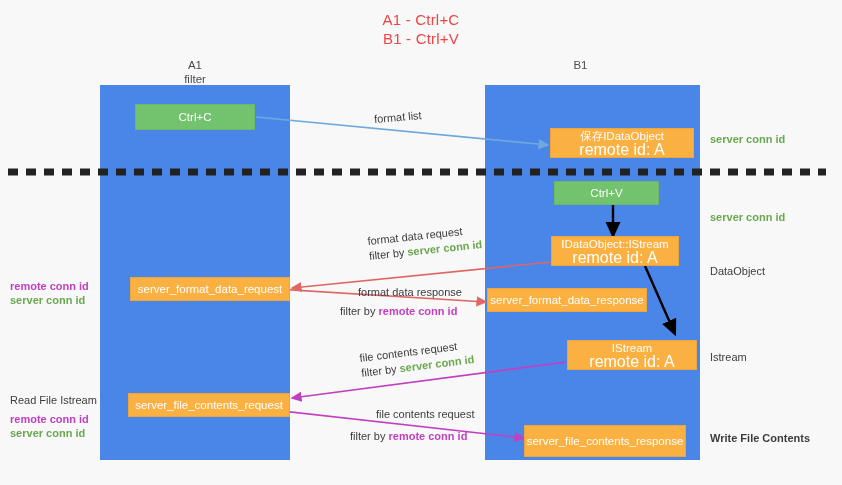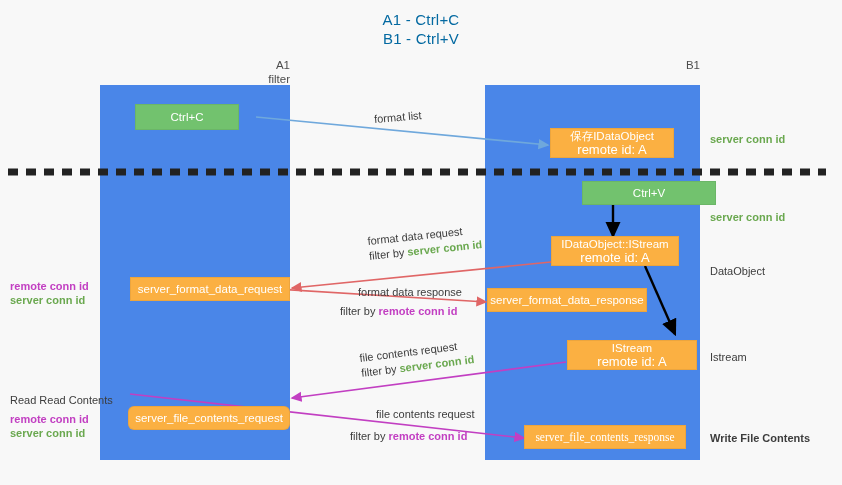--- a/index.html
+++ b/index.html
@@ -23,28 +23,28 @@
   }
   .abs { position: absolute; }
 
   
   .title {
     top: 10px;
     left: 0;
     width: 842px;
     text-align: center;
     font-size: 15px;
-    color: #0369a1;
+    color: #ef4444;
     line-height: 19px;
     letter-spacing: 0.2px;
   }
 
   
   .lane-head {
-    text-align: right;
+    text-align: center;
     font-size: 11.5px;
     color: #4d4d4d;
     line-height: 14px;
   }
 
   
   .lane {
     background: #4a86e8;
   }
 
@@ -57,21 +57,21 @@
     justify-content: center;
     color: #ffffff;
     font-size: 11.5px;
     line-height: 14px;
     text-align: center;
     padding: 2px 4px;
     border: 1px solid rgba(0,0,0,0.06);
   }
   .node.green { background: #6aa84f; background: #72c26e; }
   .node.orange { background: #fbad4b; background: #fbb042; }
-  .node .l2 { font-size: 13px; }
+  .node .l2 { font-size: 16px; }
 
   
   .edge-label {
     font-size: 11px;
     color: #3c3c3c;
     line-height: 15px;
     white-space: nowrap;
   }
   .kw-server { color: #6aa84f; font-weight: bold; }
   .kw-remote { color: #c23fc2; font-weight: bold; }
@@ -101,21 +101,21 @@
 
   <div class="abs title">
     <div>A1 - Ctrl+C</div>
     <div>B1 - Ctrl+V</div>
   </div>
 
   <div class="abs lane-head" style="left:100px; top:58px; width:190px;">
     <div>A1</div>
     <div>filter</div>
   </div>
-  <div class="abs lane-head" style="left:485px; top:58px; width:215px;">
+  <div class="abs lane-head" style="left:473px; top:58px; width:215px;">
     <div>B1</div>
   </div>
 
   <div class="abs lane" style="left:100px; top:85px; width:190px; height:375px;"></div>
   <div class="abs lane" style="left:485px; top:85px; width:215px; height:375px;"></div>
 
   <svg class="overlay" viewBox="0 0 842 485">
     <defs>
       <marker id="ar-blue" markerWidth="7" markerHeight="7" refX="6" refY="3.2" orient="auto">
         <path d="M0,0 L7,3.2 L0,6.4 z" fill="#6fa8dc"></path>
@@ -141,30 +141,30 @@
 
     <line x1="130" y1="280" x2="486" y2="302" stroke="#e06666" stroke-width="1.6" marker-end="url(#ar-red)"></line>
 
     <line x1="645" y1="266" x2="675" y2="334" stroke="#000000" stroke-width="2.4" marker-end="url(#ar-blk)"></line>
 
     <line x1="566" y1="362" x2="292" y2="398" stroke="#c23fc2" stroke-width="1.6" marker-end="url(#ar-mag)"></line>
 
     <line x1="130" y1="394" x2="524" y2="438" stroke="#c23fc2" stroke-width="1.6" marker-end="url(#ar-mag)"></line>
   </svg>
 
-  <div class="abs node green" style="left:135px; top:104px; width:104px; height:26px;">
+  <div class="abs node green" style="left:135px; top:104px; width:120px; height:26px;">
     <div>Ctrl+C</div>
   </div>
 
-  <div class="abs node orange" style="left:550px; top:128px; width:124px; height:30px;">
+  <div class="abs node orange" style="left:550px; top:128px; width:144px; height:30px;">
     <div>保存IDataObject</div>
     <div class="l2">remote id: A</div>
   </div>
 
-  <div class="abs node green" style="left:582px; top:181px; width:134px; height:24px;">
+  <div class="abs node green" style="left:554px; top:181px; width:105px; height:24px;">
     <div>Ctrl+V</div>
   </div>
 
   <div class="abs node orange" style="left:551px; top:236px; width:128px; height:30px;">
     <div>IDataObject::IStream</div>
     <div class="l2">remote id: A</div>
   </div>
 
   <div class="abs node orange" style="left:487px; top:288px; width:160px; height:24px;">
     <div>server_format_data_response</div>
@@ -172,25 +172,25 @@
 
   <div class="abs node orange" style="left:130px; top:277px; width:160px; height:24px;">
     <div>server_format_data_request</div>
   </div>
 
   <div class="abs node orange" style="left:567px; top:340px; width:130px; height:30px;">
     <div>IStream</div>
     <div class="l2">remote id: A</div>
   </div>
 
-  <div class="abs node orange" style="left:128px; top:406px; width:162px; height:24px;border-radius:6px;">
+  <div class="abs node orange" style="left:128px; top:393px; width:162px; height:24px;">
     <div>server_file_contents_request</div>
   </div>
 
-  <div class="abs node orange" style="left:524px; top:425px; width:162px; height:24px;font-family:Liberation Serif, serif;">
+  <div class="abs node orange" style="left:524px; top:425px; width:162px; height:32px;">
     <div>server_file_contents_response</div>
   </div>
 
   <div class="abs edge-label" style="left:374px; top:110px; transform: rotate(-5deg);">
     <span>format list</span>
   </div>
 
   <div class="abs edge-label" style="left:368px; top:228px; transform: rotate(-6deg);">
     <div>format data request</div>
     <div>
@@ -238,21 +238,21 @@
   <div class="abs side-note plain" style="left:710px; top:431px;font-weight:bold;">
     <span>Write File Contents</span>
   </div>
 
   <div class="abs side-note" style="left:10px; top:279px; text-align:left;">
     <div><span class="rm">remote conn id</span></div>
     <div><span class="sv">server conn id</span></div>
   </div>
 
   <div class="abs side-note plain" style="left:10px; top:393px;">
-    <span>Read Read Contents</span>
+    <span>Read File Istream</span>
   </div>
 
   <div class="abs side-note" style="left:10px; top:412px; text-align:left;">
     <div><span class="rm">remote conn id</span></div>
     <div><span class="sv">server conn id</span></div>
   </div>
 
 </div>
 
 </body></html>

